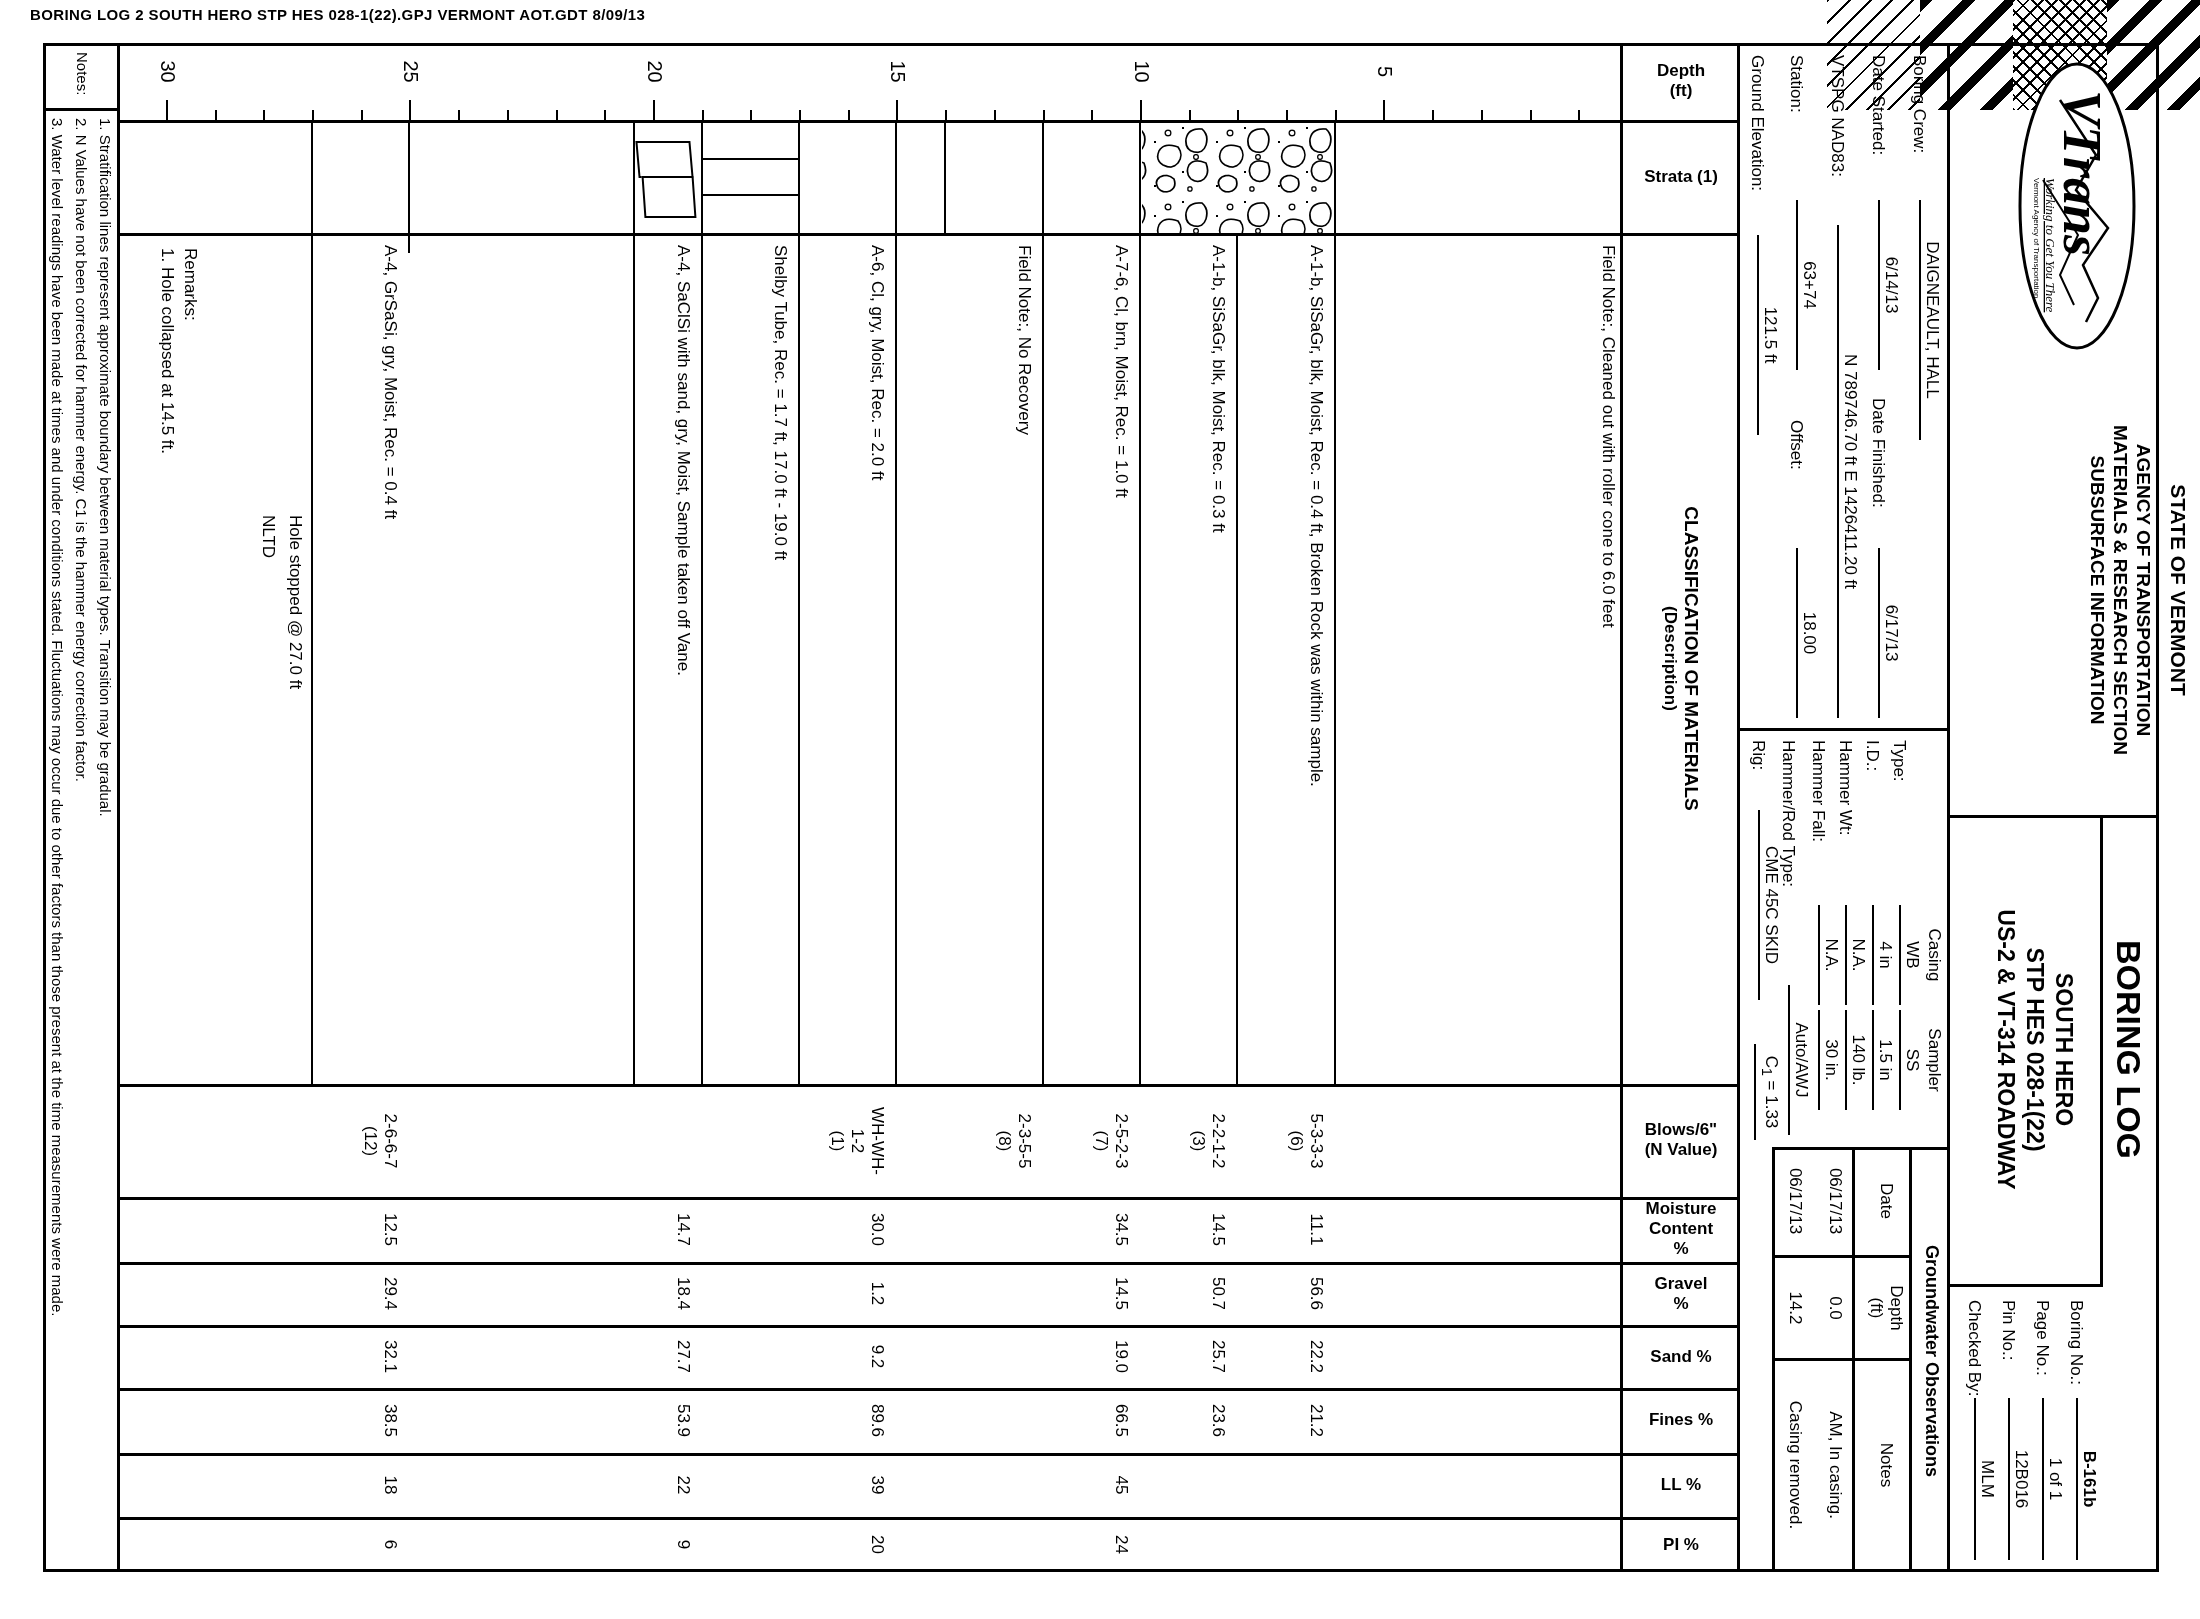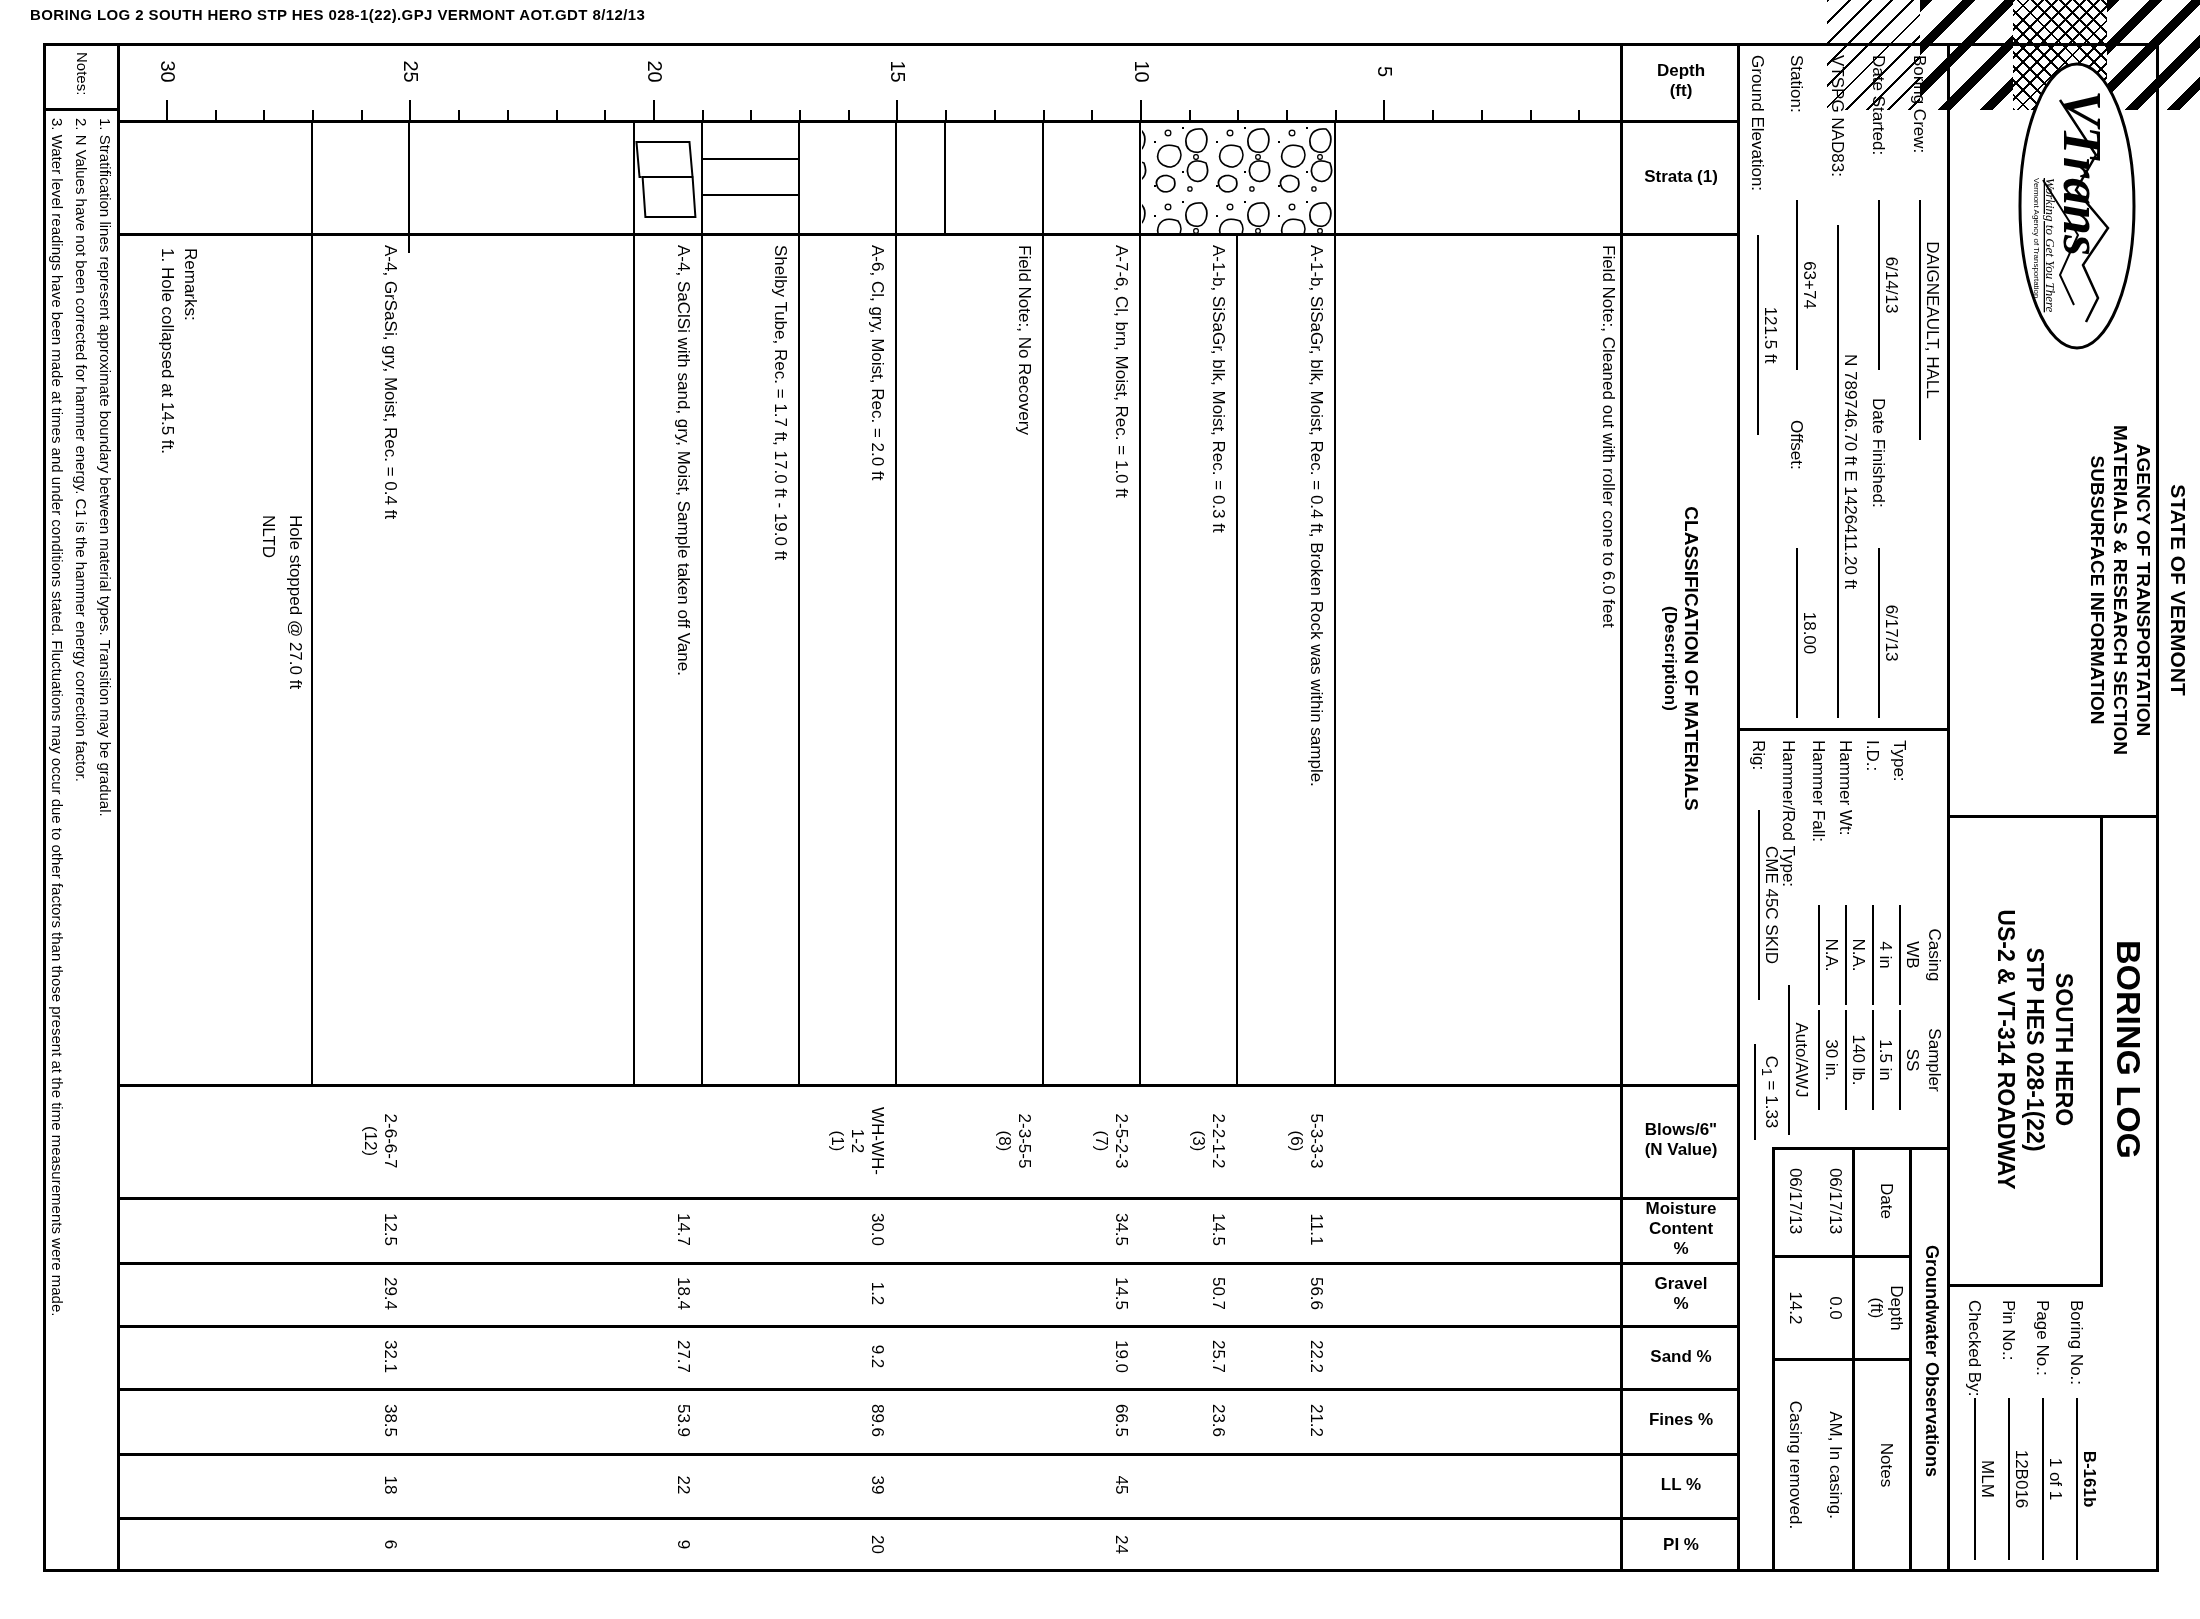--- a/index.html
+++ b/index.html
@@ -23,21 +23,21 @@
   .hatch{background:repeating-linear-gradient(45deg,#000 0 2px,transparent 2px 15px);}
   .vrect{position:absolute;background:#fff;border:2px solid #000;box-sizing:border-box;}
   .fhdr{position:absolute;left:30px;top:6px;font-size:15px;font-weight:bold;letter-spacing:.4px;white-space:nowrap;}
   .small{font-size:15px;line-height:18px;}
 </style>
 </head>
 <body>
 
 <div class="stage">
 
-  <div class="fhdr">BORING LOG  2 SOUTH HERO  STP HES 028-1(22).GPJ  VERMONT AOT.GDT  8/12/13</div>
+  <div class="fhdr">BORING LOG  2 SOUTH HERO  STP HES 028-1(22).GPJ  VERMONT AOT.GDT  8/09/13</div>
 
   <div class="portrait">
 
     <div class="frame" style="left:43px;top:41px;width:1529px;height:2116px;"></div>
     <div class="ln" style="left:43px;top:250px;width:1529px;height:3px;"></div>
     <div class="ln" style="left:43px;top:460px;width:1529px;height:3px;"></div>
     <div class="ln" style="left:43px;top:577px;width:1529px;height:3px;"></div>
     <div class="ln" style="left:43px;top:2080px;width:1529px;height:3px;"></div>
 
     <div class="t b ctr" style="left:380px;top:12px;width:420px;font-size:21px;">STATE OF VERMONT</div>

